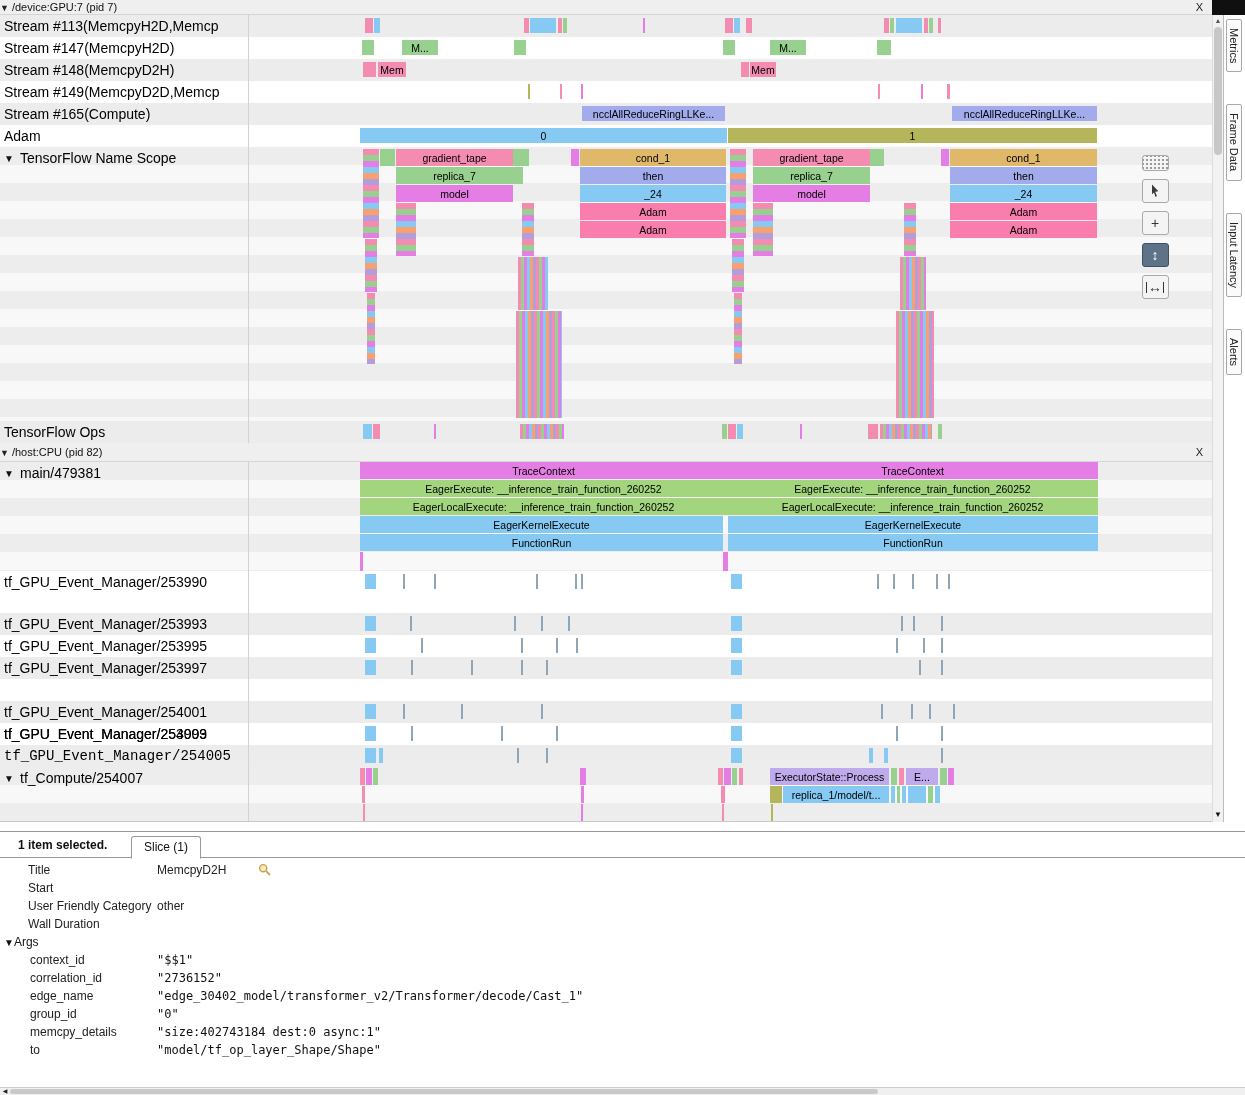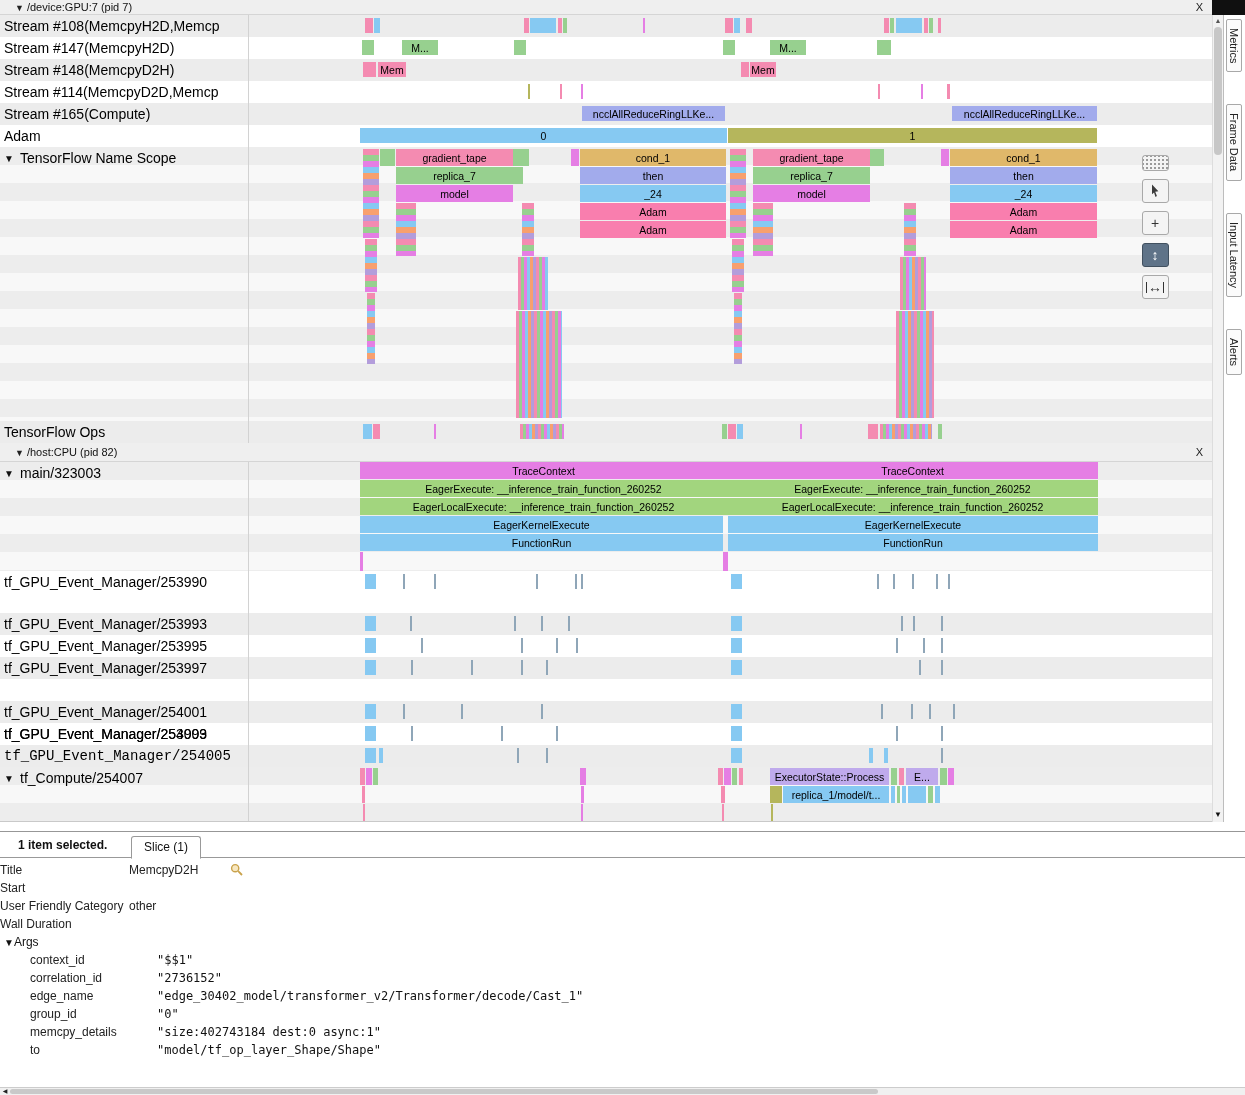--- a/index.html
+++ b/index.html
@@ -4,21 +4,21 @@
 <style>
   *{margin:0;padding:0;box-sizing:border-box}
   html,body{width:1245px;height:1095px;overflow:hidden;background:#fff;
     font-family:"Liberation Sans","DejaVu Sans",sans-serif;cursor:default}
   .stage{position:relative;width:1245px;height:1095px;background:#fff;overflow:hidden}
 
   
   .timeline{position:absolute;left:0;top:0;width:1212px;height:822px;background:#fff;
     overflow:hidden;border-bottom:1px solid #c9c9c9}
   .panel-header{position:absolute;left:0;width:1212px;background:#efefef;
-    border-bottom:1px solid #d5d5d5;font-size:11px;color:#111;padding-left:15px;z-index:30}
+    border-bottom:1px solid #d5d5d5;font-size:11px;color:#111;padding-left:0;z-index:30}
   .hdr-arrow{font-size:9px;margin-right:3px;color:#222}
   .hdr-close{position:absolute;right:9px;top:0;font-size:11px;color:#222}
   .trackrow{position:absolute;left:0;width:1212px;background:#fff;overflow:hidden}
   .trackrow.alt{background:#ececec}
   .trackrow.striped{background:repeating-linear-gradient(180deg,#ededed 0 18px,#f8f8f8 18px 36px)}
   .tracklabel{position:absolute;left:0;top:0;width:246px;padding-left:4px;font-size:14px;
     color:#000;white-space:nowrap;overflow:hidden;line-height:22px;z-index:5}
   .tracklabel .exp{display:inline-block;width:16px;font-size:10px;vertical-align:1px;color:#111}
   .trackarea{position:absolute;left:248px;top:0;right:0;bottom:0}
   .bar{position:absolute;font-size:10.5px;color:#000;overflow:hidden;white-space:nowrap;
@@ -59,21 +59,21 @@
   
   .detail-panel{position:absolute;left:0;top:831px;width:1245px;height:263px;background:#fff;
     border-top:1px solid #979797;z-index:50;overflow:hidden}
   .detail-tabs{position:relative;height:26px;border-bottom:1px solid #999}
   .status{position:absolute;left:18px;top:0;line-height:26px;font-size:12px;font-weight:bold;color:#111}
   .slice-tab{position:absolute;left:131px;top:4px;height:23px;line-height:21px;padding:0 12px;
     border:1px solid #999;border-bottom:1px solid #fff;background:#fff;font-size:12px;
     border-radius:3px 3px 0 0;z-index:2;color:#111}
   .detail-body{padding-top:3px}
   .drow{height:18px;line-height:18px;font-size:12px;white-space:nowrap;overflow:hidden;color:#222}
-  .f-key{display:inline-block;width:129px}
+  .f-key{display:inline-block;margin-left:28px;width:129px}
   .f-val{display:inline-block}
   .mag{display:inline-block;margin-left:32px;vertical-align:-2px}
   .args-header{height:18px;line-height:18px;font-size:12px;padding-left:4px;color:#111}
   .args-header .exp{font-size:10px}
   .a-key{display:inline-block;margin-left:30px;width:127px}
   .a-val{font-family:"DejaVu Sans Mono","Liberation Mono",monospace;font-size:12px;color:#111}
 </style>
 </head>
 <body>
 
@@ -93,21 +93,21 @@
             <div class="bar" style="left: 477px; width: 8px; top: 3px; height: 15px; background: rgb(244, 139, 177);"></div>
             <div class="bar" style="left: 486px; width: 6px; top: 3px; height: 15px; background: rgb(134, 201, 242);"></div>
             <div class="bar" style="left: 498px; width: 6px; top: 3px; height: 15px; background: rgb(244, 139, 177);"></div>
             <div class="bar" style="left: 636px; width: 5px; top: 3px; height: 15px; background: rgb(244, 139, 177);"></div>
             <div class="bar" style="left: 642px; width: 4px; top: 3px; height: 15px; background: rgb(151, 208, 143);"></div>
             <div class="bar" style="left: 648px; width: 26px; top: 3px; height: 15px; background: rgb(134, 201, 242);"></div>
             <div class="bar" style="left: 676px; width: 4px; top: 3px; height: 15px; background: rgb(244, 139, 177);"></div>
             <div class="bar" style="left: 681px; width: 4px; top: 3px; height: 15px; background: rgb(151, 208, 143);"></div>
             <div class="bar" style="left: 690px; width: 3px; top: 3px; height: 15px; background: rgb(244, 139, 177);"></div>
           </div>
-          <div class="tracklabel"><span>Stream #108(MemcpyH2D,Memcp</span></div>
+          <div class="tracklabel"><span>Stream #113(MemcpyH2D,Memcp</span></div>
         </div>
         <div class="trackrow" style="top: 37px; height: 22px;">
           <div class="trackarea">
             <div class="bar" style="left: 114px; width: 12px; top: 3px; height: 15px; background: rgb(151, 208, 143);"></div>
             <div class="bar" style="left: 154px; width: 36px; top: 3px; height: 15px; background: rgb(151, 208, 143);">M...</div>
             <div class="bar" style="left: 266px; width: 12px; top: 3px; height: 15px; background: rgb(151, 208, 143);"></div>
             <div class="bar" style="left: 475px; width: 12px; top: 3px; height: 15px; background: rgb(151, 208, 143);"></div>
             <div class="bar" style="left: 522px; width: 36px; top: 3px; height: 15px; background: rgb(151, 208, 143);">M...</div>
             <div class="bar" style="left: 629px; width: 14px; top: 3px; height: 15px; background: rgb(151, 208, 143);"></div>
           </div>
@@ -124,21 +124,21 @@
         </div>
         <div class="trackrow" style="top: 81px; height: 22px;">
           <div class="trackarea">
             <div class="bar" style="left: 280px; width: 2px; top: 3px; height: 15px; background: rgb(181, 182, 92);"></div>
             <div class="bar" style="left: 312px; width: 2px; top: 3px; height: 15px; background: rgb(244, 139, 177);"></div>
             <div class="bar" style="left: 333px; width: 2px; top: 3px; height: 15px; background: rgb(229, 126, 228);"></div>
             <div class="bar" style="left: 630px; width: 2px; top: 3px; height: 15px; background: rgb(244, 139, 177);"></div>
             <div class="bar" style="left: 673px; width: 2px; top: 3px; height: 15px; background: rgb(229, 126, 228);"></div>
             <div class="bar" style="left: 699px; width: 3px; top: 3px; height: 15px; background: rgb(244, 139, 177);"></div>
           </div>
-          <div class="tracklabel"><span>Stream #114(MemcpyD2D,Memcp</span></div>
+          <div class="tracklabel"><span>Stream #149(MemcpyD2D,Memcp</span></div>
         </div>
         <div class="trackrow alt" style="top: 103px; height: 22px;">
           <div class="trackarea">
             <div class="bar" style="left: 334px; width: 143px; top: 3px; height: 15px; background: rgb(162, 171, 236);">ncclAllReduceRingLLKe...</div>
             <div class="bar" style="left: 704px; width: 145px; top: 3px; height: 15px; background: rgb(162, 171, 236);">ncclAllReduceRingLLKe...</div>
           </div>
           <div class="tracklabel"><span>Stream #165(Compute)</span></div>
         </div>
         <div class="trackrow" style="top: 125px; height: 22px;">
           <div class="trackarea">
@@ -214,21 +214,21 @@
             <div class="bar" style="left: 479px; width: 371px; top: 18px; height: 17px; background: rgb(162, 213, 126);">EagerExecute: __inference_train_function_260252</div>
             <div class="bar" style="left: 112px; width: 367px; top: 36px; height: 17px; background: rgb(162, 213, 126);">EagerLocalExecute: __inference_train_function_260252</div>
             <div class="bar" style="left: 479px; width: 371px; top: 36px; height: 17px; background: rgb(162, 213, 126);">EagerLocalExecute: __inference_train_function_260252</div>
             <div class="bar" style="left: 112px; width: 363px; top: 54px; height: 17px; background: rgb(134, 201, 242);">EagerKernelExecute</div>
             <div class="bar" style="left: 480px; width: 370px; top: 54px; height: 17px; background: rgb(134, 201, 242);">EagerKernelExecute</div>
             <div class="bar" style="left: 112px; width: 363px; top: 72px; height: 17px; background: rgb(134, 201, 242);">FunctionRun</div>
             <div class="bar" style="left: 480px; width: 370px; top: 72px; height: 17px; background: rgb(134, 201, 242);">FunctionRun</div>
             <div class="bar" style="left: 112px; width: 3px; top: 90px; height: 35px; background: rgb(229, 126, 228);"></div>
             <div class="bar" style="left: 475px; width: 5px; top: 90px; height: 35px; background: rgb(229, 126, 228);"></div>
           </div>
-          <div class="tracklabel"><span class="exp">▼</span><span>main/323003</span></div>
+          <div class="tracklabel"><span class="exp">▼</span><span>main/479381</span></div>
         </div>
         <div class="trackrow" style="top: 571px; height: 22px;">
           <div class="trackarea">
             <div class="bar" style="left: 117px; width: 11px; top: 3px; height: 15px; background: rgb(134, 201, 242);"></div>
             <div class="bar" style="left: 155px; width: 2px; top: 3px; height: 15px; background: rgb(143, 166, 184);"></div>
             <div class="bar" style="left: 186px; width: 2px; top: 3px; height: 15px; background: rgb(143, 166, 184);"></div>
             <div class="bar" style="left: 288px; width: 2px; top: 3px; height: 15px; background: rgb(143, 166, 184);"></div>
             <div class="bar" style="left: 327px; width: 2px; top: 3px; height: 15px; background: rgb(143, 166, 184);"></div>
             <div class="bar" style="left: 333px; width: 2px; top: 3px; height: 15px; background: rgb(143, 166, 184);"></div>
             <div class="bar" style="left: 483px; width: 11px; top: 3px; height: 15px; background: rgb(134, 201, 242);"></div>

